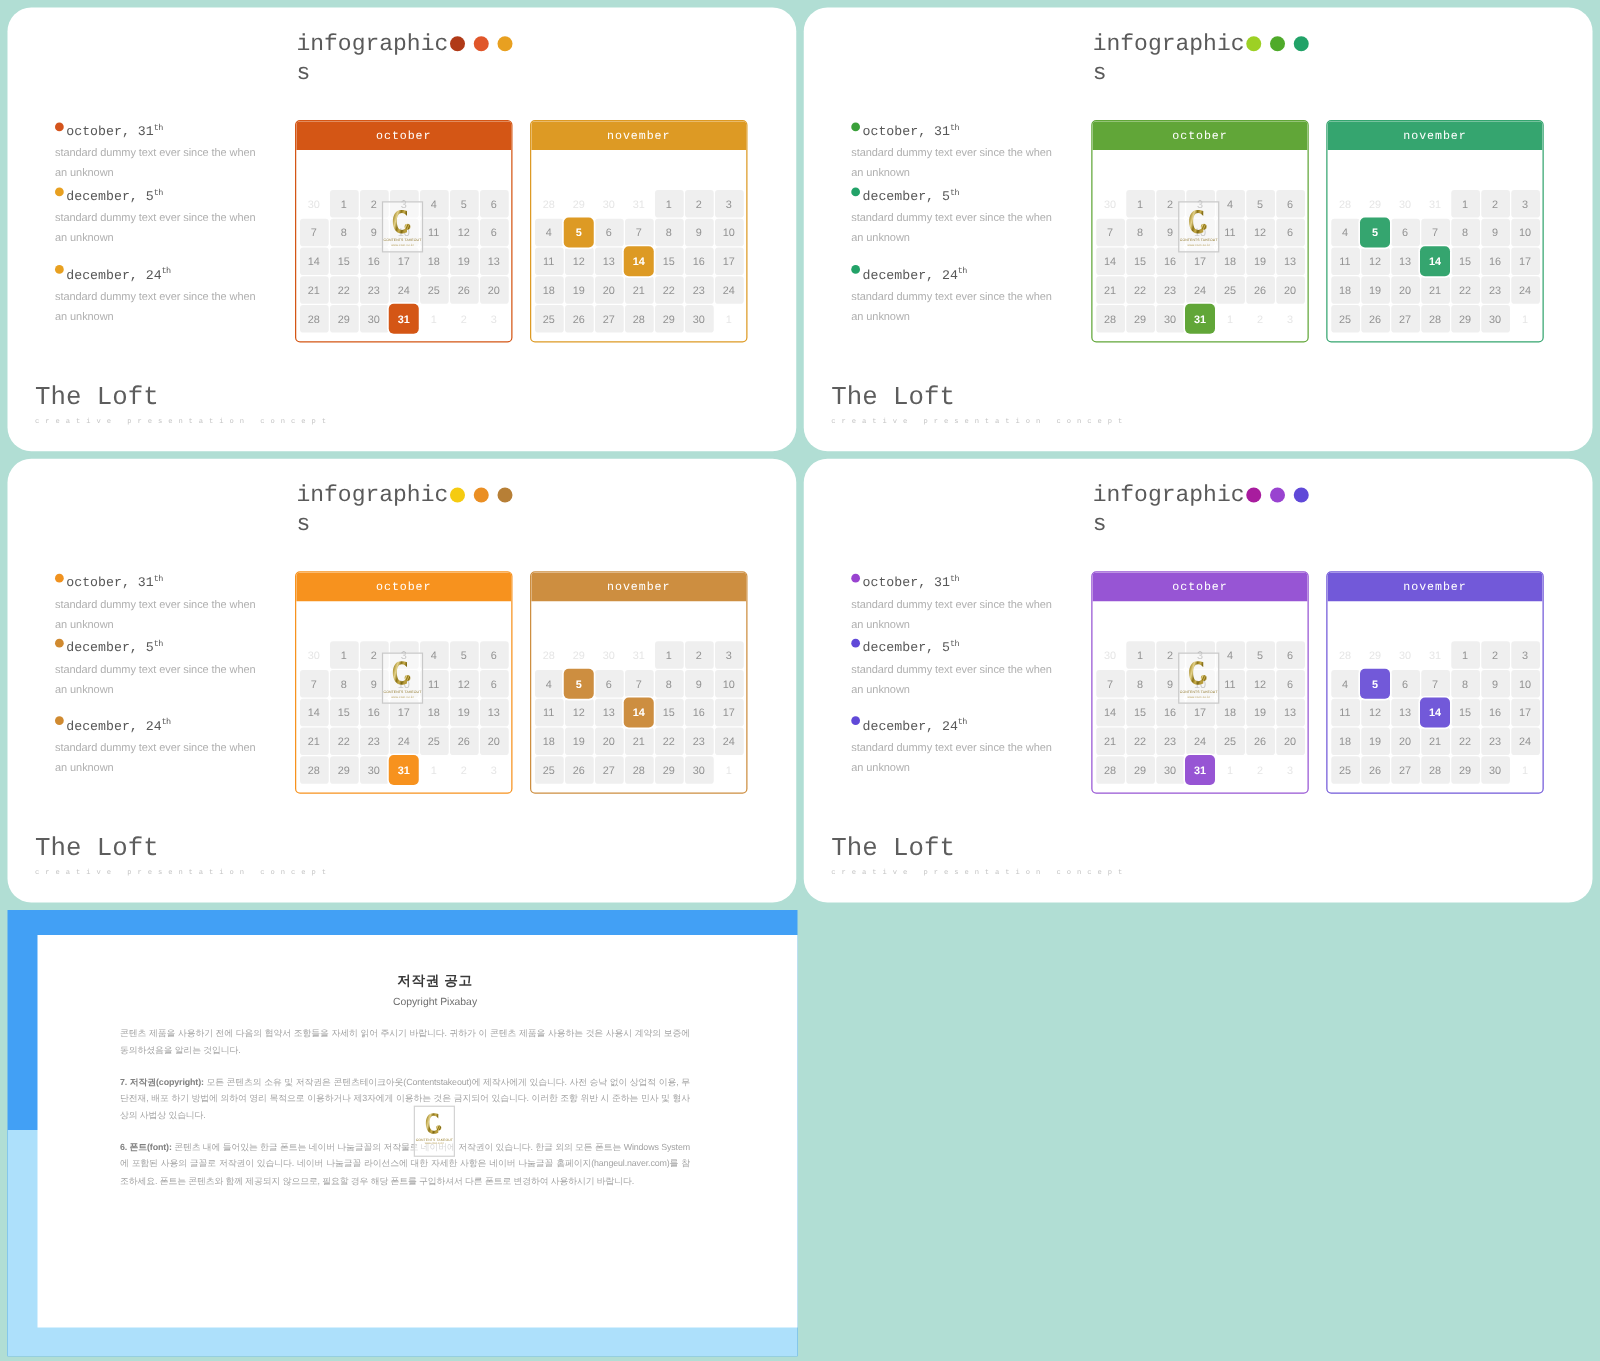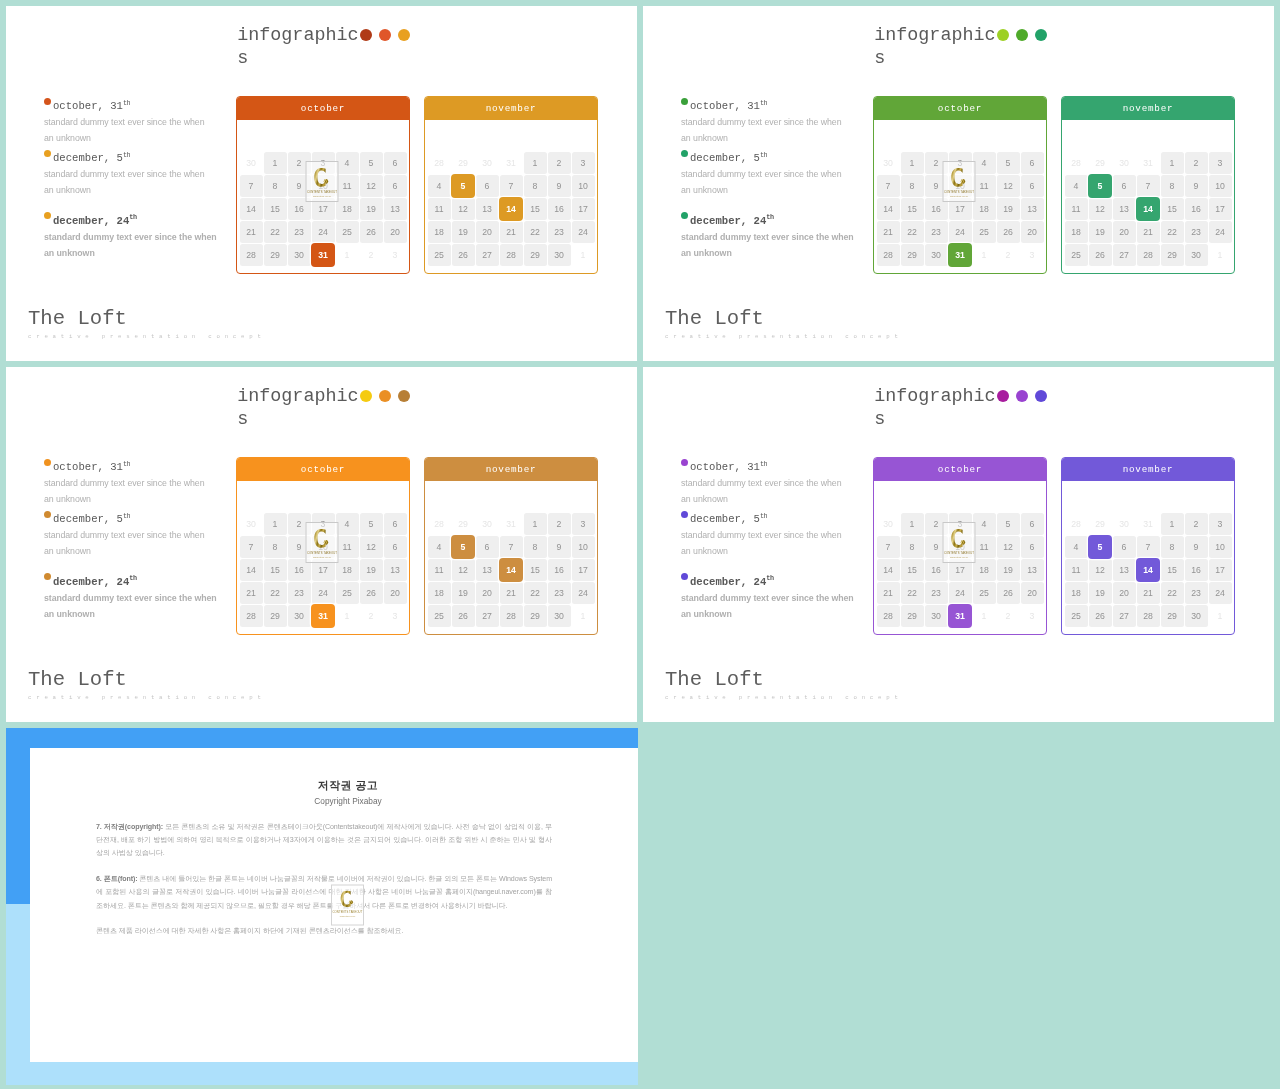--- a/index.html
+++ b/index.html
@@ -2,37 +2,37 @@
 <html><head>
 <meta charset="utf-8">
 <title>infographics - The Loft</title>
 <style>
 *{margin:0;padding:0;box-sizing:border-box;}
 html,body{width:1280px;height:1089px;}
 body{background:#b1ded4;font-family:"Liberation Sans",sans-serif;overflow:hidden;-webkit-font-smoothing:antialiased;}
 .stage{position:relative;width:1280px;height:1089px;background:#b1ded4;}
 
 
-.slide{position:absolute;background:#fff;overflow:hidden;}
+.slide{position:absolute;background:#fff;overflow:hidden;border-radius:19px;}
 .s1{left:6px;top:6px;width:631px;height:355px;}
 .s2{left:643px;top:6px;width:631px;height:355px;}
 .s3{left:6px;top:367px;width:631px;height:355px;}
 .s4{left:643px;top:367px;width:631px;height:355px;}
 
 
 .title-wrap{position:absolute;left:231.2px;top:18px;width:180px;}
 .title-line{font-family:"Liberation Mono","DejaVu Sans Mono",monospace;font-size:18.4px;letter-spacing:0px;color:#5a5a5a;line-height:23px;white-space:nowrap;}
 .title-text{display:inline;}
 .tdots-inline{position:absolute;left:123.3px;top:5px;display:flex;gap:7px;}
 .tdot{width:12px;height:12px;border-radius:50%;display:inline-block;}
 
 
 .bullets{position:absolute;left:38px;top:93px;width:200px;}
 .bullet{position:relative;margin-bottom:5px;}
-.bullet:nth-child(3){margin-top:15.5px;font-weight:bold;}
+.bullet:nth-child(3){margin-top:15.5px;}
 .b-head{display:flex;align-items:flex-start;font-family:"Liberation Mono","DejaVu Sans Mono",monospace;font-size:10.6px;color:#585858;letter-spacing:0px;line-height:15px;height:15px;}
 .b-dot{width:7px;height:7px;border-radius:50%;flex:0 0 auto;margin-right:2px;position:relative;top:-1.5px;}
 .b-sup{font-size:6.8px;position:relative;top:-3.4px;letter-spacing:-0.5px;}
 .b-desc{font-family:"Liberation Sans",sans-serif;font-size:8.8px;color:#b0b0b0;line-height:16px;letter-spacing:-0.06px;margin-left:0px;white-space:nowrap;}
 
 
 .cal{position:absolute;top:89.5px;width:174px;height:178px;border:1.2px solid #d9781f;border-radius:4px;background:#fff;overflow:hidden;}
 .cal-a{left:230px;}
 .cal-b{left:418px;}
 .cal-head{height:23px;display:flex;align-items:center;justify-content:center;font-family:"Liberation Mono","DejaVu Sans Mono",monospace;font-size:9.3px;color:#fff;letter-spacing:0.75px;}
@@ -1520,23 +1520,23 @@
         <div class="foot-tag">creative presentation concept</div>
       </div>
     </div>
 
   <div class="notice">
     <div class="notice-fade"></div>
     <div class="notice-page">
       <div class="nt-h1">저작권 공고</div>
       <div class="nt-h2">Copyright Pixabay</div>
       <div class="nt-body">
+        <div class="nt-p">콘텐츠 제품을 사용하기 전에 다음의 협약서 조항들을 자세히 읽어 주시기 바랍니다. 귀하가 이 콘텐츠 제품을 사용하는 것은 사용시 계약의 보증에 동의하셨음을 알리는 것입니다.</div>
         <div class="nt-p"><b>7. 저작권(copyright):</b><span> 모든 콘텐츠의 소유 및 저작권은 콘텐츠테이크아웃(Contentstakeout)에 제작사에게 있습니다. 사전 승낙 없이 상업적 이용, 무단전재, 배포 하기 방법에 의하여 영리 목적으로 이용하거나 제3자에게 이용하는 것은 금지되어 있습니다. 이러한 조항 위반 시 준하는 민사 및 형사상의 사법상 있습니다.</span></div>
         <div class="nt-p"><b>6. 폰트(font):</b><span> 콘텐츠 내에 들어있는 한글 폰트는 네이버 나눔글꼴의 저작물로 네이버에 저작권이 있습니다. 한글 외의 모든 폰트는 Windows System에 포함된 사용의 글꼴로 저작권이 있습니다. 네이버 나눔글꼴 라이선스에 대한 자세한 사항은 네이버 나눔글꼴 홈페이지(hangeul.naver.com)를 참조하세요. 폰트는 콘텐츠와 함께 제공되지 않으므로, 필요할 경우 해당 폰트를 구입하셔서 다른 폰트로 변경하여 사용하시기 바랍니다.</span></div>
-        <div class="nt-p">콘텐츠 제품 라이선스에 대한 자세한 사항은 홈페이지 하단에 기재된 콘텐츠라이선스를 참조하세요.</div>
       </div>
     <div class="nt-wm">
           <svg viewBox="0 0 64 80" width="14.5" height="18.13">
             <defs>
               <linearGradient id="lg1450" x1="0" y1="0" x2="1" y2="0.45">
                 <stop offset="0%" stop-color="#d6c173"></stop>
                 <stop offset="14%" stop-color="#a98f2e"></stop>
                 <stop offset="34%" stop-color="#e4d28a"></stop>
                 <stop offset="52%" stop-color="#8d7416"></stop>
                 <stop offset="70%" stop-color="#c9ae4d"></stop>

